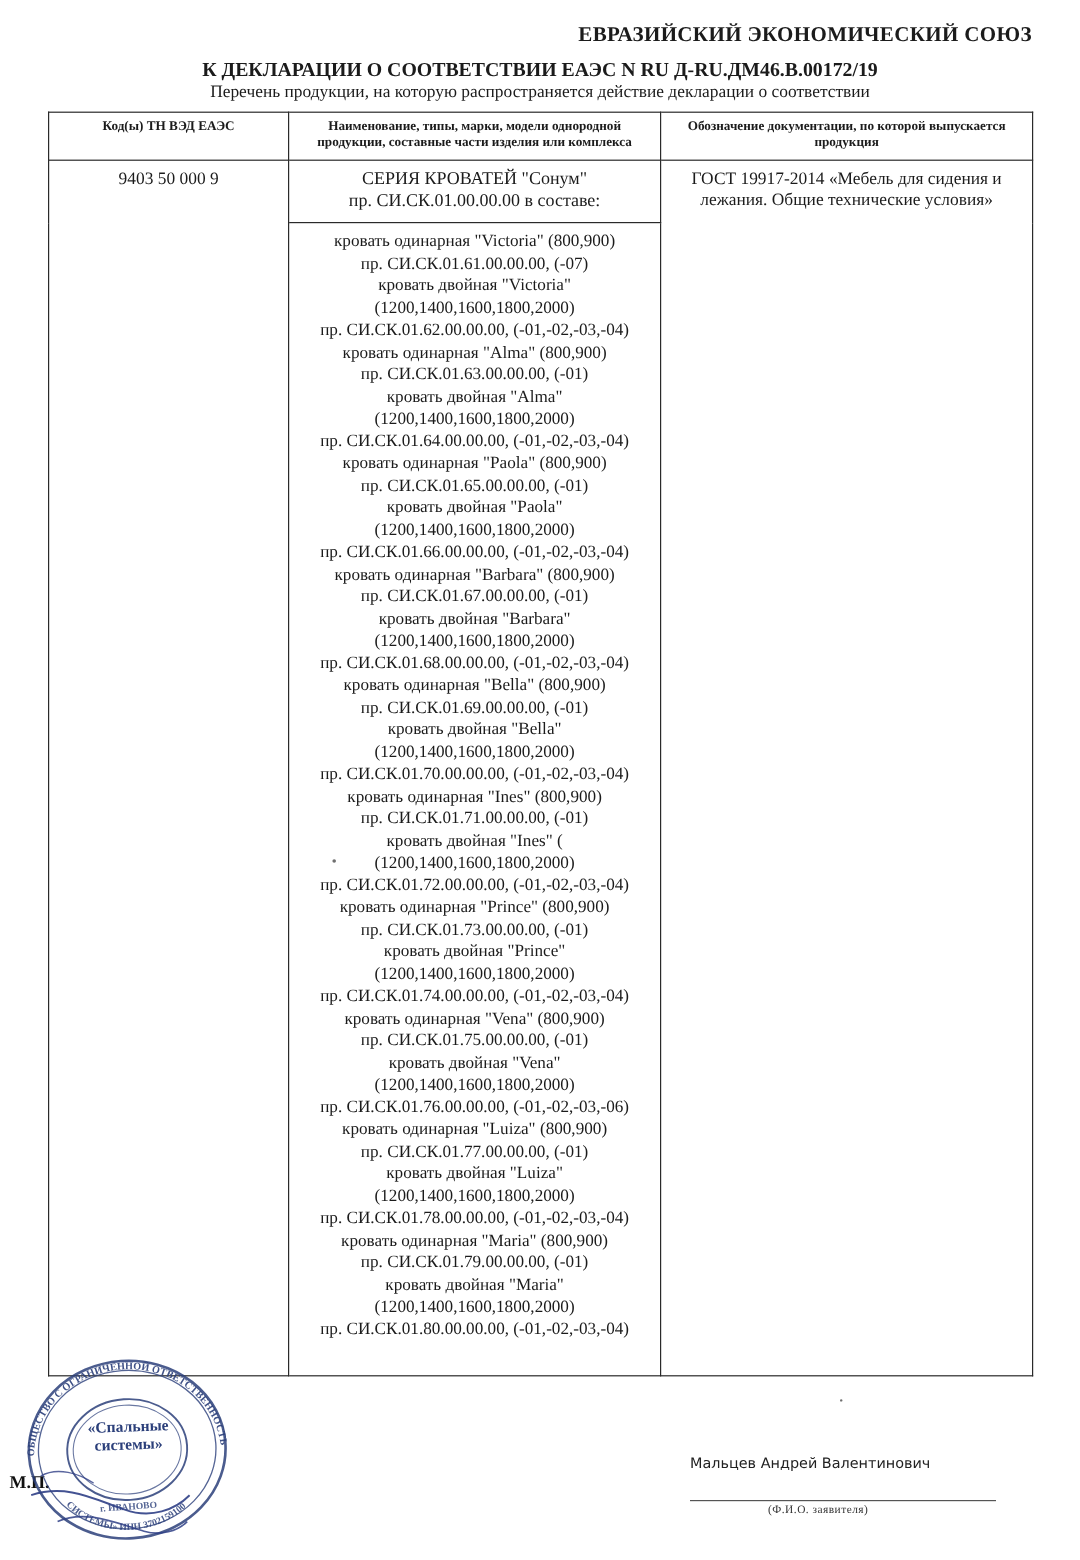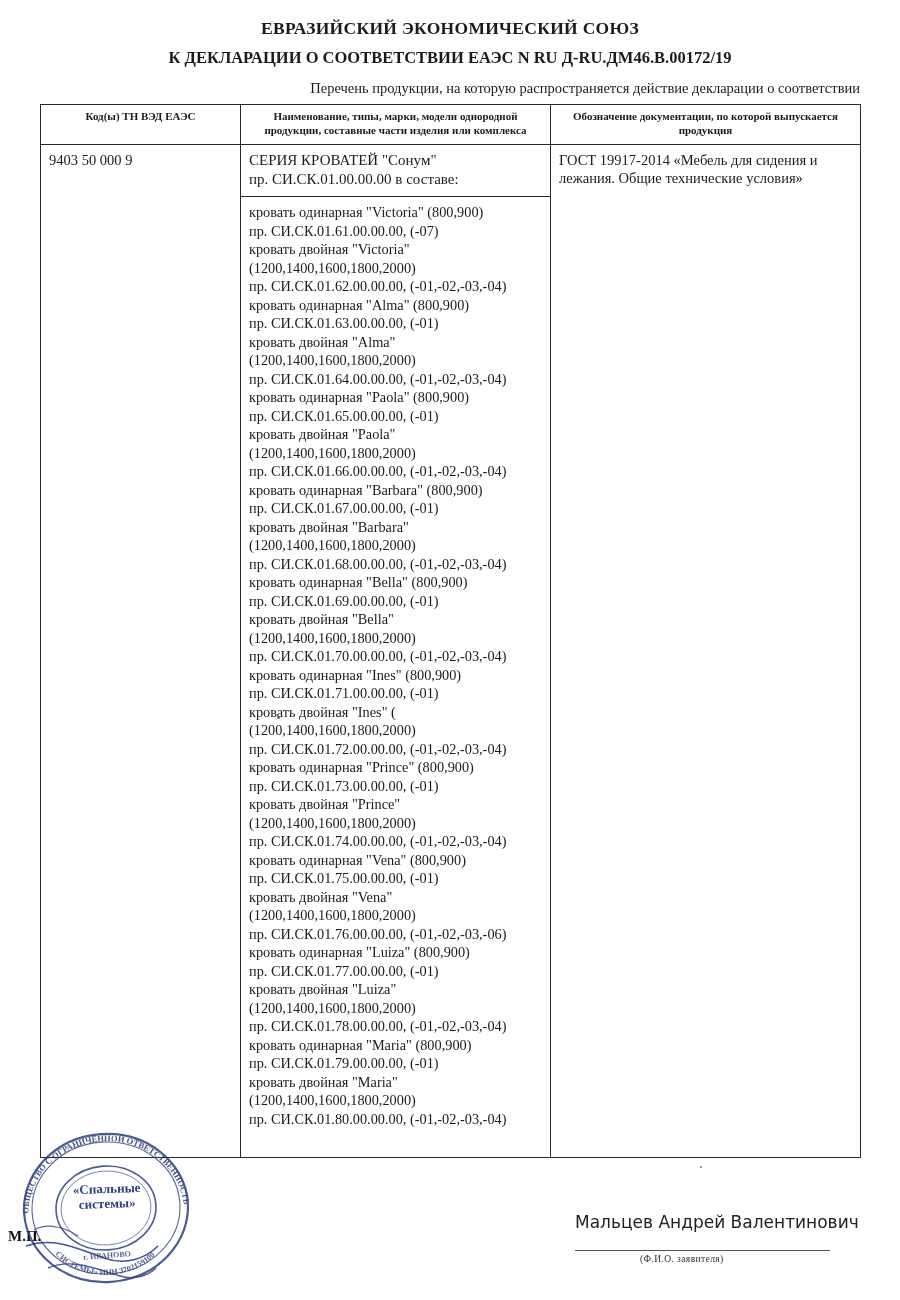--- a/index.html
+++ b/index.html
@@ -23,33 +23,34 @@
     padding: 12px 40px 0 40px;
   }
   .header {
     text-align: center;
     font-weight: bold;
   }
   .header .line1 {
     font-size: 17.5px;
     letter-spacing: 0.3px;
     margin-top: 6px;
+    text-align: right;
   }
   .header .line2 {
     font-size: 16px;
     margin-top: 9px;
   }
   .header .line3 {
     font-size: 16.5px;
     margin-top: 9px;
   }
   .subtitle {
-    text-align: right;
+    text-align: center;
     font-size: 14.5px;
-    margin-top: 12px;
+    margin-top: 1px;
     margin-bottom: 7px;
     font-weight: normal;
   }
   table.product-table {
     width: 820px;
     border-collapse: collapse;
     table-layout: fixed;
     margin: 0 auto;
     padding-left: 16px;
   }
@@ -65,20 +66,21 @@
     text-align: center;
     line-height: 1.25;
   }
   .col1 { width: 200px; }
   .col2 { width: 310px; }
   .col3 { width: 310px; }
   td.cell {
     padding: 6px 8px 6px 8px;
     font-size: 14.5px;
     line-height: 1.28;
+    text-align: center;
   }
   td.code-cell {
     font-size: 14.5px;
     height: 1000px;
   }
   .first-row td {
     border-bottom: none;
   }
   .items-list {
     font-size: 14.3px;
@@ -98,21 +100,21 @@
     position: absolute;
     left: 0;
     top: 1212px;
     width: 900px;
   }
   .signer {
     position: absolute;
     left: 575px;
     top: 0;
     font-family: "DejaVu Sans", sans-serif;
-    font-size: 17px;
+    font-size: 12px;
     color: #222;
     white-space: nowrap;
   }
   .sig-line {
     position: absolute;
     left: 575px;
     top: 38px;
     width: 255px;
     border-bottom: 1px solid #555;
   }

